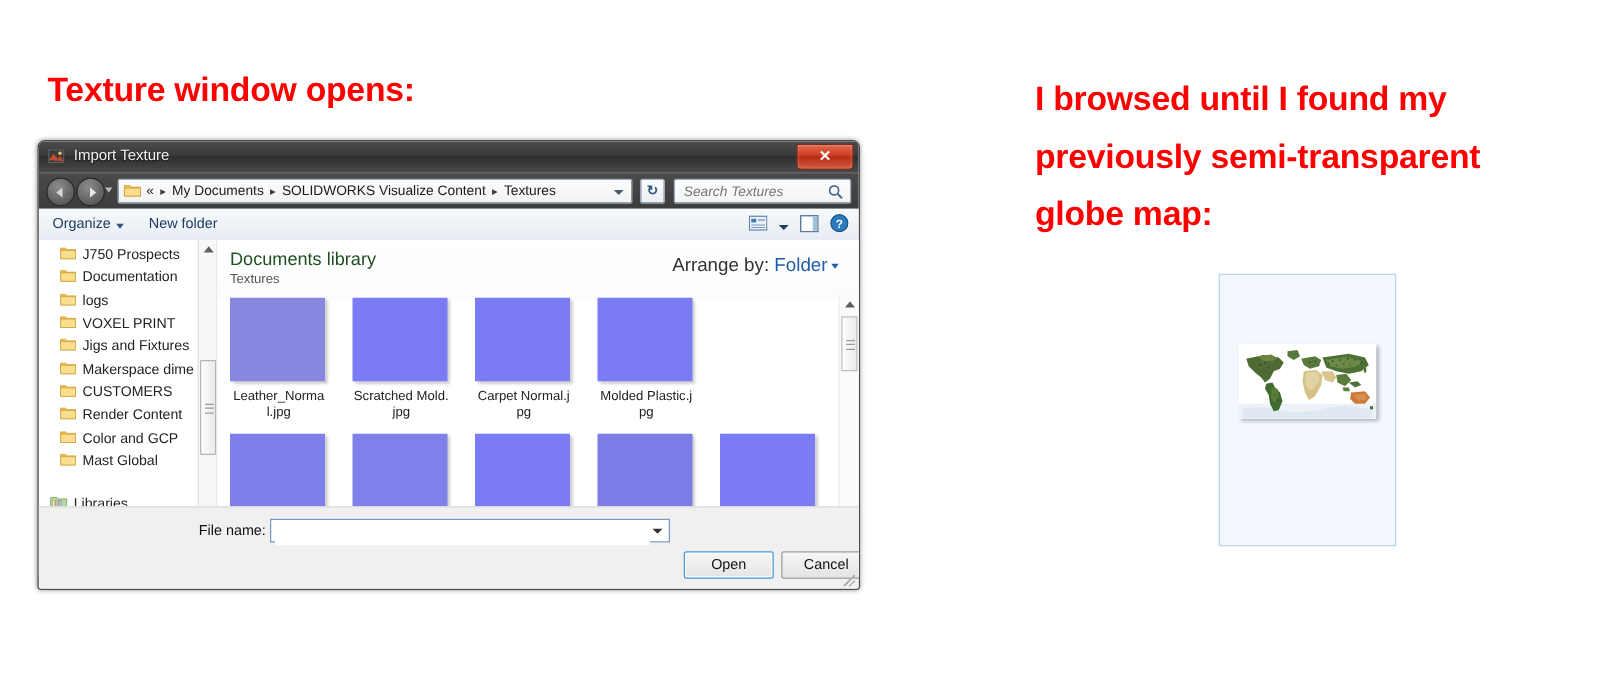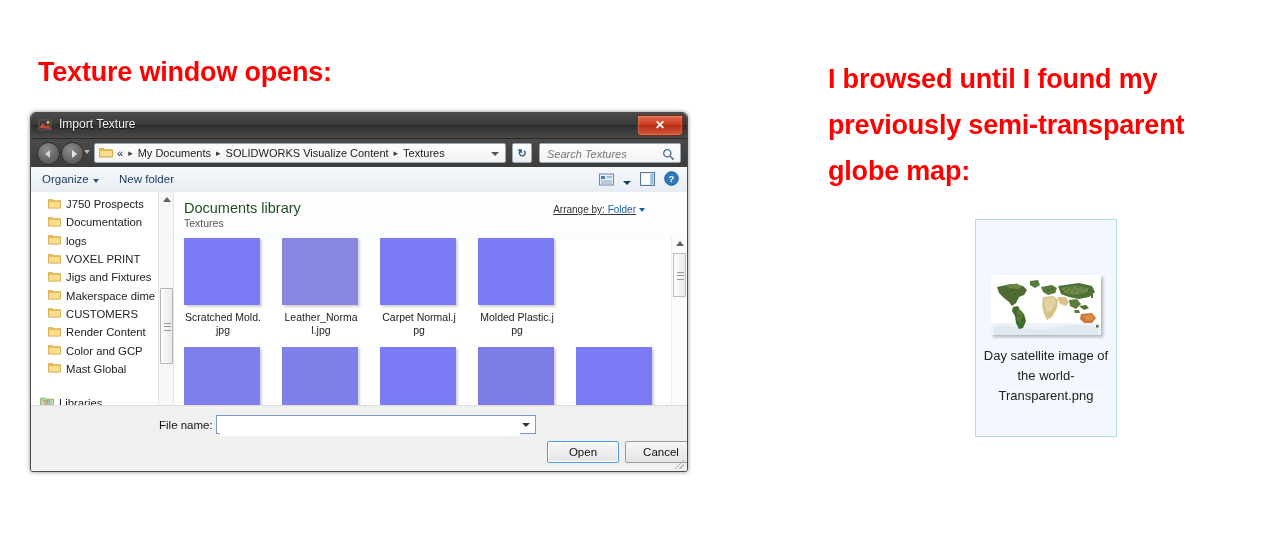--- a/index.html
+++ b/index.html
@@ -175,21 +175,21 @@
   .content{
     flex:1;position:relative;background:#fff;overflow:hidden;
   }
   .lib-header{
     position:relative;height:40px;padding:8px 0 0 10px;
     background:linear-gradient(to bottom,#ffffff,#fbfcfd);
   }
   .lib-title{font-size:14.5px;color:#1f4f20;}
   .lib-sub{font-size:10.5px;color:#555;margin-top:1px;}
   .arrange{
-    position:absolute;right:42px;top:12px;font-size:10px;color:#333;text-decoration:underline;
+    position:absolute;right:16px;top:12px;font-size:15px;color:#333;
   }
   .arrange b{color:#1f5ca8;font-weight:normal;}
   .arr-caret{
     display:inline-block;width:0;height:0;margin-left:3px;
     border-left:3px solid transparent;border-right:3px solid transparent;
     border-top:4px solid #1f5ca8;vertical-align:middle;
   }
 
   .grid{
     position:absolute;left:10px;top:46px;right:18px;bottom:0;
@@ -547,26 +547,26 @@
         <div class="lib-sub">Textures</div>
         <div class="arrange">
           <span>Arrange by:</span>
           <b>Folder</b><span class="arr-caret"></span>
         </div>
       </div>
 
       <div class="grid">
         <div class="row">
           <div class="tile">
+            <div class="thumb noisy"></div>
+            <div class="cap">Leather_Normal.jpg</div>
+          </div>
+          <div class="tile">
             <div class="thumb"></div>
             <div class="cap">Scratched Mold.jpg</div>
-          </div>
-          <div class="tile">
-            <div class="thumb noisy"></div>
-            <div class="cap">Leather_Normal.jpg</div>
           </div>
           <div class="tile">
             <div class="thumb"></div>
             <div class="cap">Carpet Normal.jpg</div>
           </div>
           <div class="tile">
             <div class="thumb"></div>
             <div class="cap">Molded Plastic.jpg</div>
           </div>
         </div>
@@ -666,14 +666,13 @@
           <circle cx="196" cy="30" r="1"></circle>
         <circle cx="178" cy="34" r="1"></circle>
           <circle cx="168" cy="32" r="1"></circle>
         <circle cx="190" cy="36" r="1"></circle>
           <circle cx="156" cy="34" r="1"></circle>
         <circle cx="144" cy="32" r="1"></circle>
           <circle cx="128" cy="34" r="1"></circle>
       </g>
     </svg>
   </div>
-  <div class="cap">Day satellite image of the world-Transparent.png</div>
 </div>
 
 </body></html>

